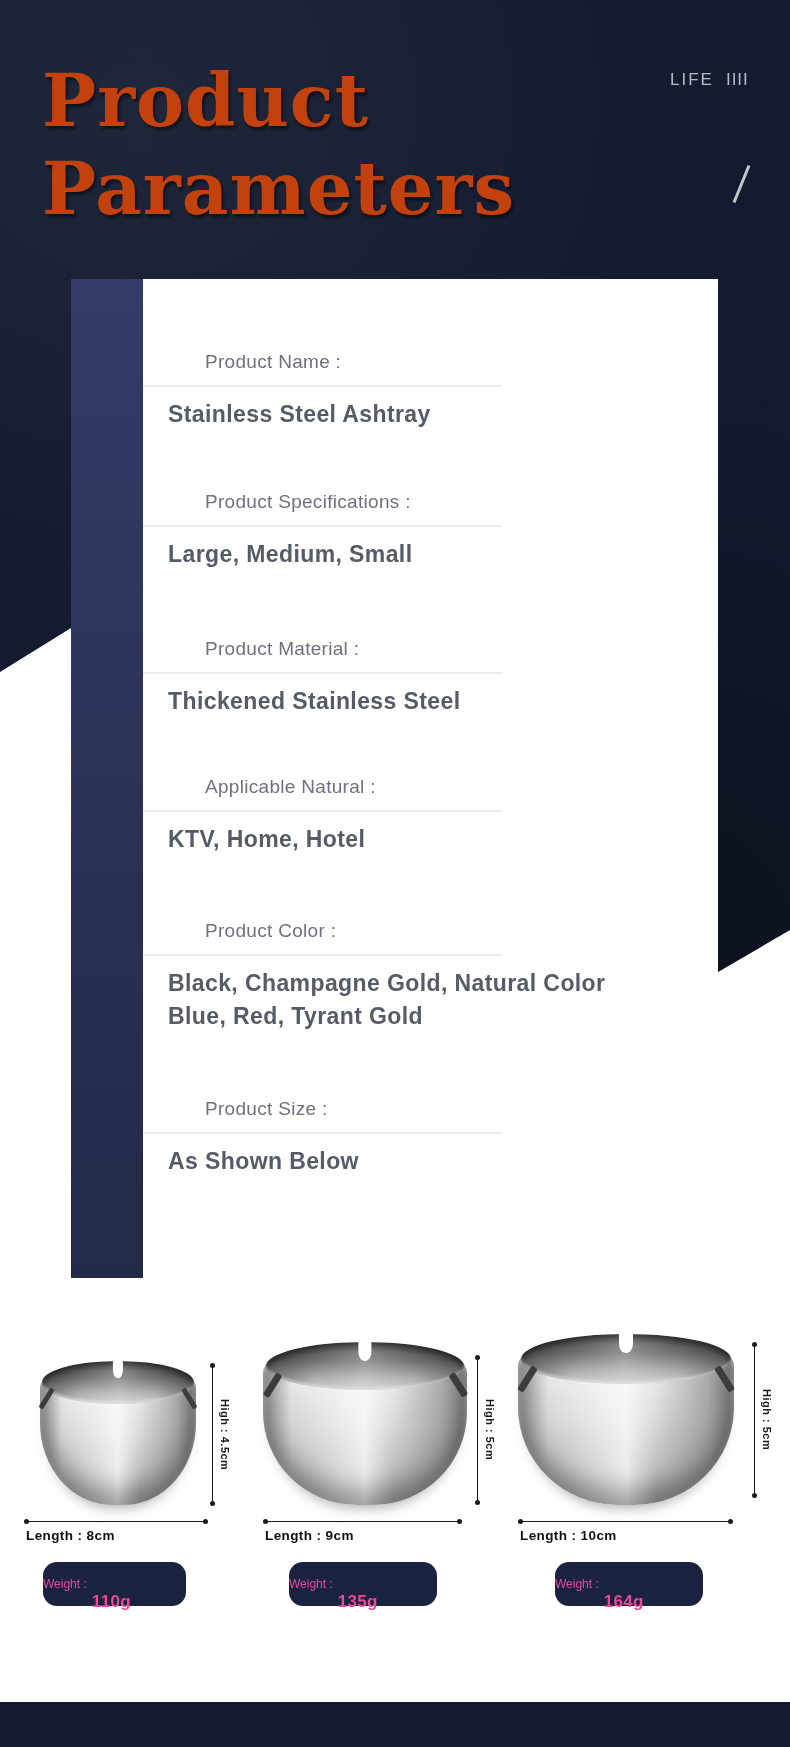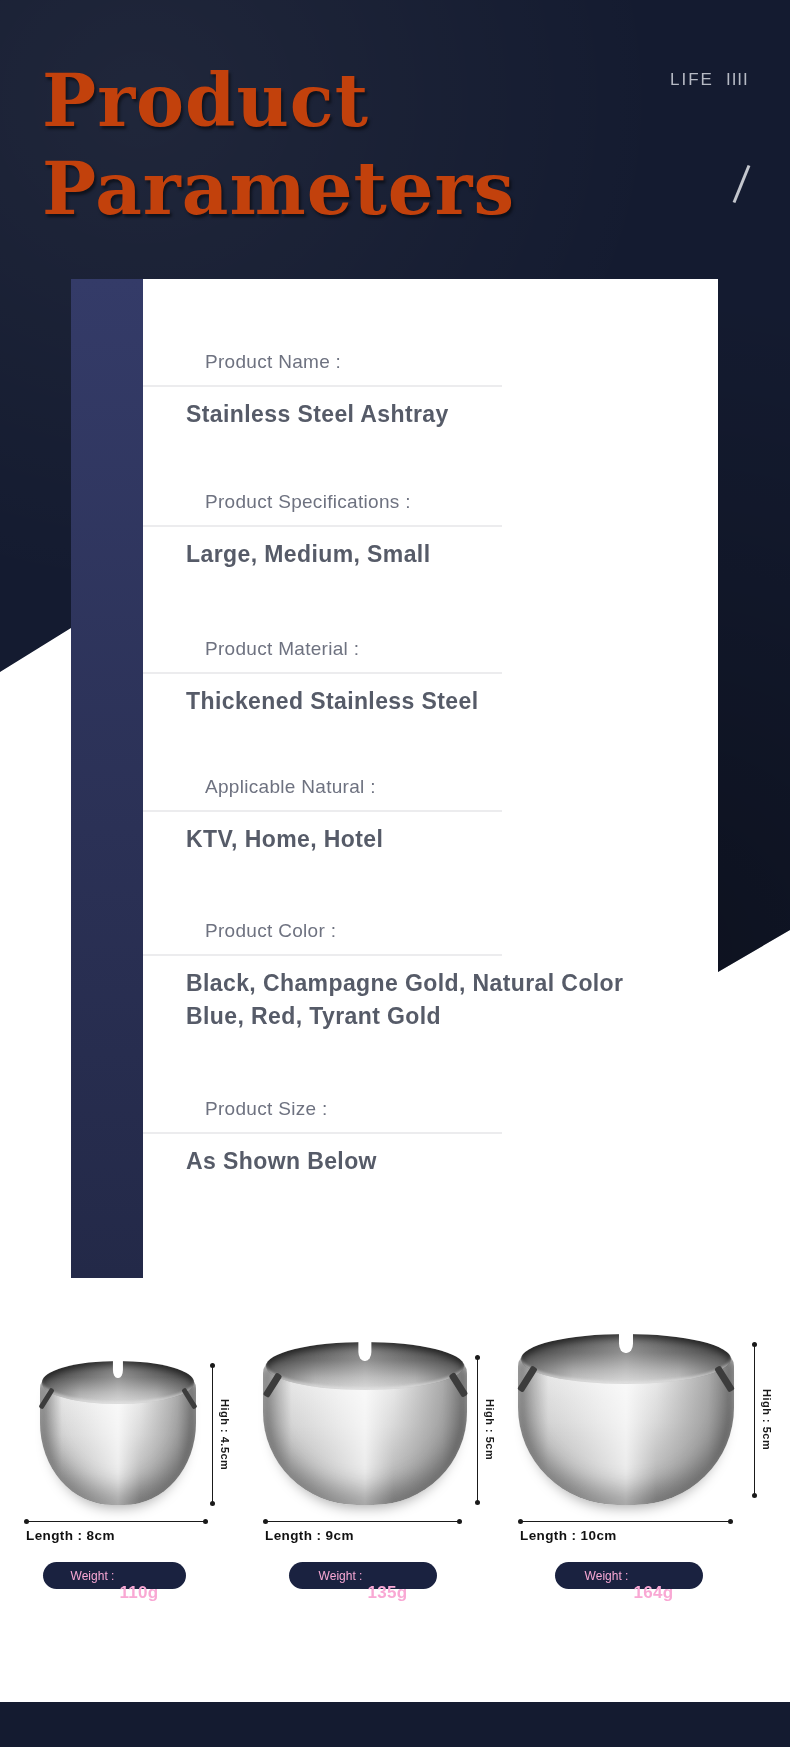--- a/index.html
+++ b/index.html
@@ -46,21 +46,21 @@
   #card {
     position:absolute; left:143px; top:279px; width:575px; height:999px;
     background:#ffffff;
   }
 
   
   .spec { position:absolute; left:143px; width:540px; }
   .spec-label { padding-left:62px; font-size:19px; color:#6e7280; letter-spacing:.3px; }
   .spec-divider { margin-top:12px; width:359px; height:2px; background:#ececee; }
   .spec-value {
-    padding-left:43px; margin-top:11px; font-size:23px; line-height:33px;
+    padding-left:25px; margin-top:11px; font-size:23px; line-height:33px;
     font-weight:bold; color:#565b68; letter-spacing:.4px; white-space:pre-line;
   }
   #spec-0 { top:351px; } #spec-1 { top:491px; } #spec-2 { top:638px; }
   #spec-3 { top:776px; } #spec-4 { top:920px; } #spec-5 { top:1098px; }
 
   
   .bowl {
     position:absolute;
     border-radius: 20% 20% 46% 46% / 15% 15% 60% 60%;
     background:
@@ -125,23 +125,23 @@
   .hlabel {
     position:absolute; text-align:left; font-size:13.5px; font-weight:bold;
     color:#111; letter-spacing:.4px;
   }
   #hlabel-0 { left:26px;  top:1528px; width:180px; }
   #hlabel-1 { left:265px; top:1528px; width:195px; }
   #hlabel-2 { left:520px; top:1528px; width:211px; }
 
   
   .badge {
-    position:absolute; height:27px; border-radius:14px; background:#1a2240;
-    display:flex; align-items:center; justify-content:center; gap:5px;
-    color:#f9a8d4; white-space:nowrap;
+    position:absolute; height:44px; border-radius:14px; background:#1a2240;
+    display:flex; align-items:center; gap:5px;
+    color:#ec4899; white-space:nowrap;
   }
   .badge .w-label { font-size:12px; }
   .badge .w-value { font-size:17px; font-weight:bold; letter-spacing:.3px;margin-top:35px; }
   #badge-0 { left:43px;  top:1562px; width:143px; }
   #badge-1 { left:289px; top:1562px; width:148px; }
   #badge-2 { left:555px; top:1562px; width:148px; }
 
   
   #footer-bar {
     position:absolute; left:0; top:1702px; width:790px; height:45px; background:#141b30;

